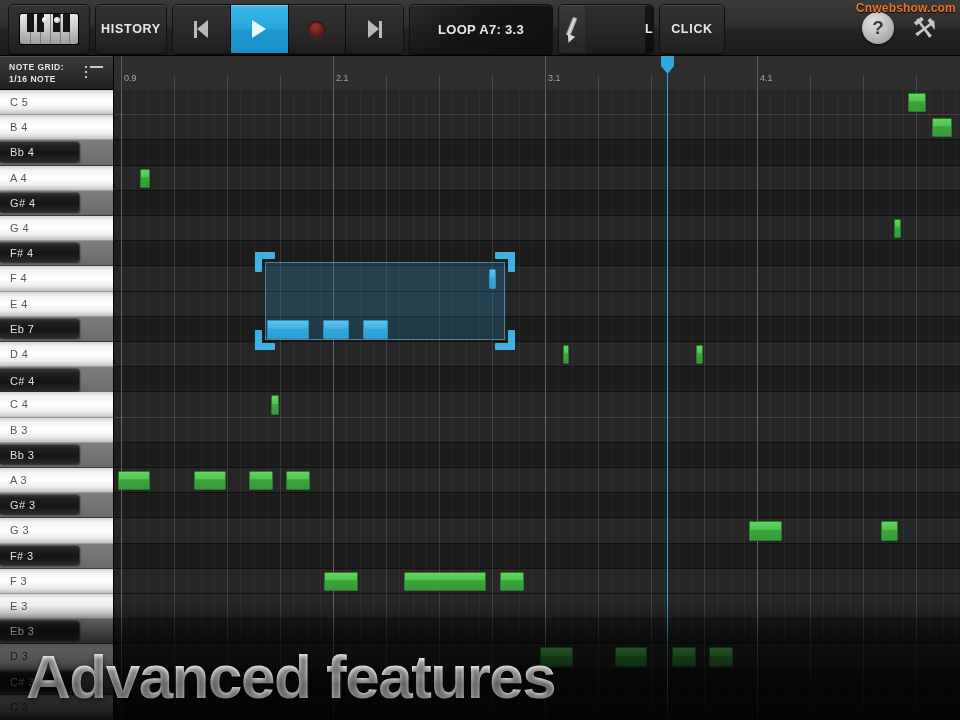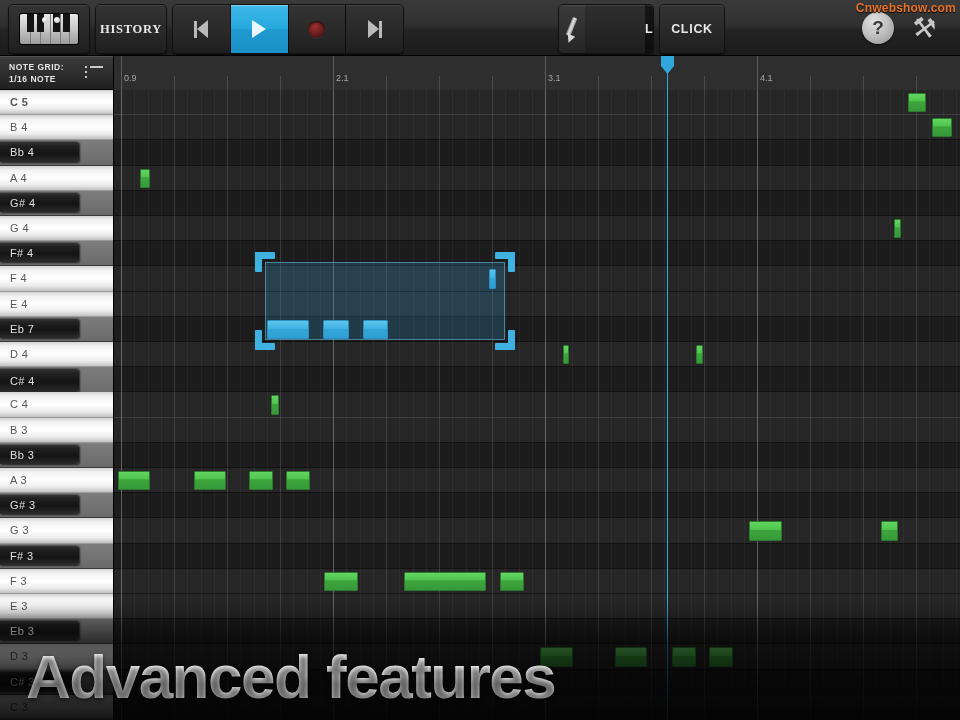--- a/index.html
+++ b/index.html
@@ -39,21 +39,21 @@
     width:58px;height:30px;margin:auto;
     background:linear-gradient(180deg,#e9e9e9 0%,#cfcfcf 40%,#9d9d9d 100%);
     border-radius:2px;position:relative;overflow:hidden;
     box-shadow:0 0 0 1px #000;
   }
   .logo-key .blk{position:absolute;top:0;width:7px;height:18px;background:#141414;}
   .logo-key .ln{position:absolute;top:0;width:1px;height:30px;background:#7b7b7b;}
   .logo-key .dot{position:absolute;top:3px;width:6px;height:6px;border-radius:50%;
     background:radial-gradient(circle at 35% 30%,#fff,#b8b8b8);}
 
-  #history-group{left:95px;width:70px;font-family:Liberation Serif, serif;}
+  #history-group{left:95px;width:70px;}
   #transport-group{left:172px;width:230px;}
   .tp{flex:1;position:relative;}
   #loopdisp-group{left:409px;width:142px;background:linear-gradient(180deg,#141414,#0a0a0a);}
   #loopdisp-group .tb-btn{
     background:linear-gradient(145deg,#2a2a2a 0%,#151515 42%,#101010 100%);
     width:100%;font-size:13px;letter-spacing:.3px;
   }
   #pencil-group{left:558px;width:94px;gap:30px;}
   #click-group{left:659px;width:64px;text-align:right;}
 
@@ -235,20 +235,23 @@
       <div class="tb-btn tp">
         <div class="glyph">
             <span class="skip">
           <span class="tr"></span>
               <span class="bar"></span>
             </span>
           </div>
       </div>
     </div>
 
+    <div class="tb-group" id="loopdisp-group">
+      <div class="tb-btn">LOOP A7: 3.3</div>
+    </div>
 
     <div class="tb-group" id="pencil-group">
       <div class="tb-btn" style="width:40px;background:linear-gradient(180deg,#3a3a3a,#252525);">
         <div class="glyph">
             <span class="pencil">
           <i></i>
               <u></u>
             </span>
           </div>
       </div>
@@ -280,21 +283,21 @@
       <div class="list-icon">
         <b></b>
           <b></b>
           <b></b>
           <span></span>
           <span></span>
           <span></span>
       </div>
     </div>
     <div id="keys-container">
-        <div class="key white" style="top: 34px; height: 25.2px; font-weight: bold;">
+        <div class="key white" style="top: 34px; height: 25.2px;">
           <div class="lbl">C 5</div>
         </div>
         <div class="key white" style="top: 59.2px; height: 25.2px;">
           <div class="lbl">B 4</div>
         </div>
         <div class="key black" style="top: 84.4px; height: 25.2px;">
           <div class="inner"></div>
           <div class="lbl">Bb 4</div>
         </div>
         <div class="key white" style="top: 109.6px; height: 25.2px;">

